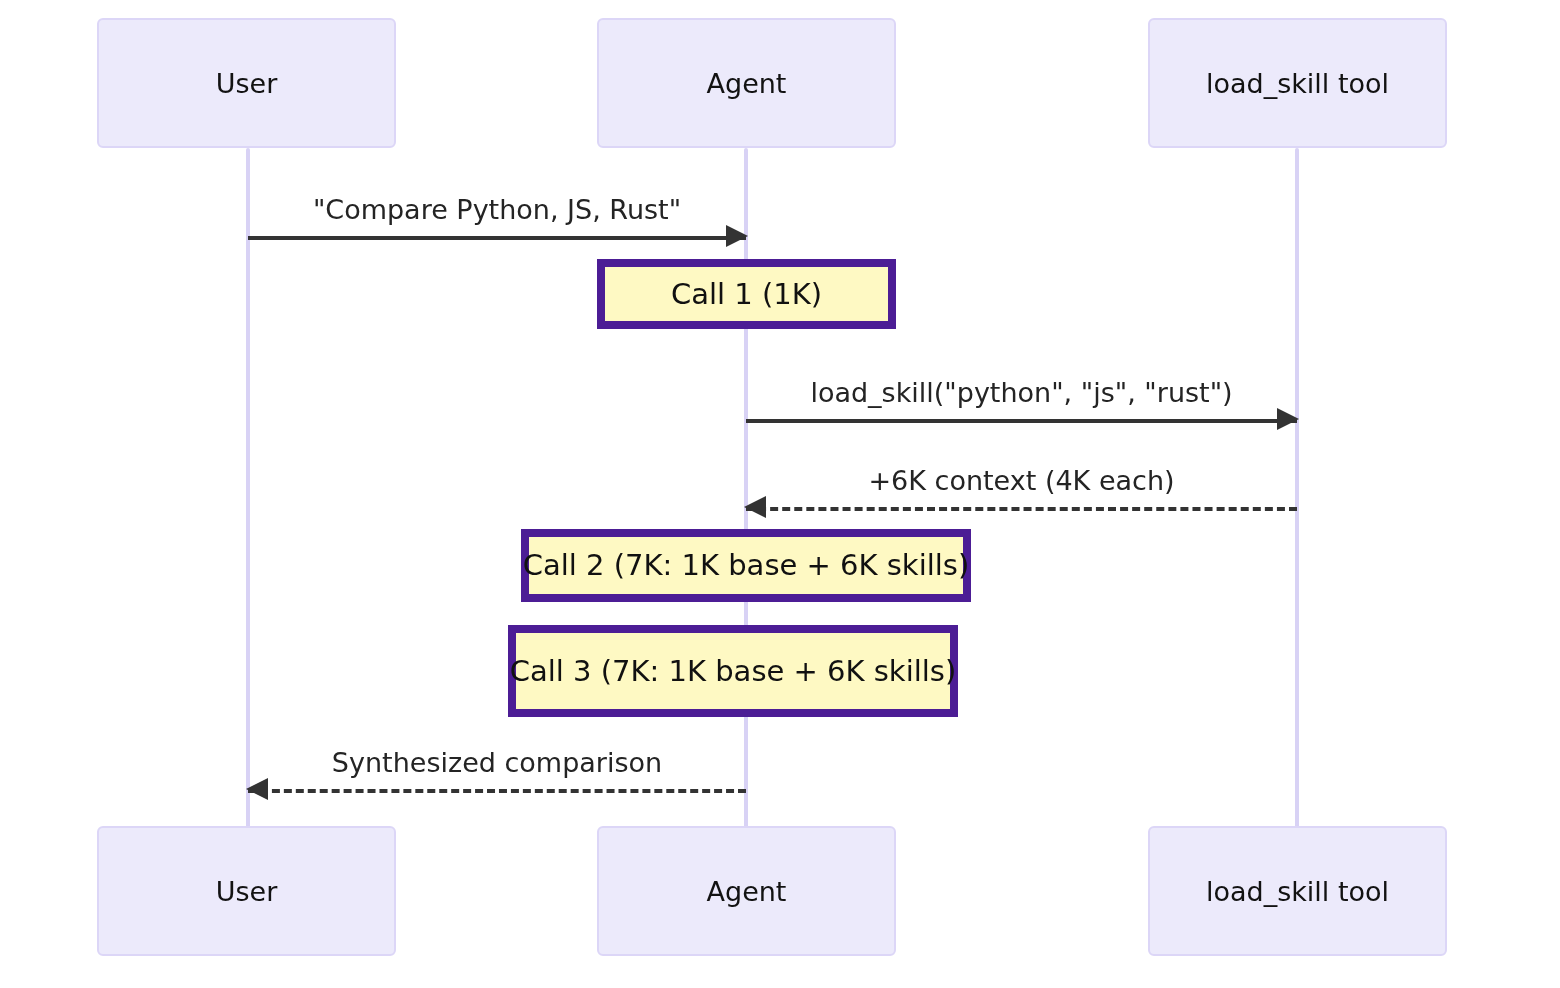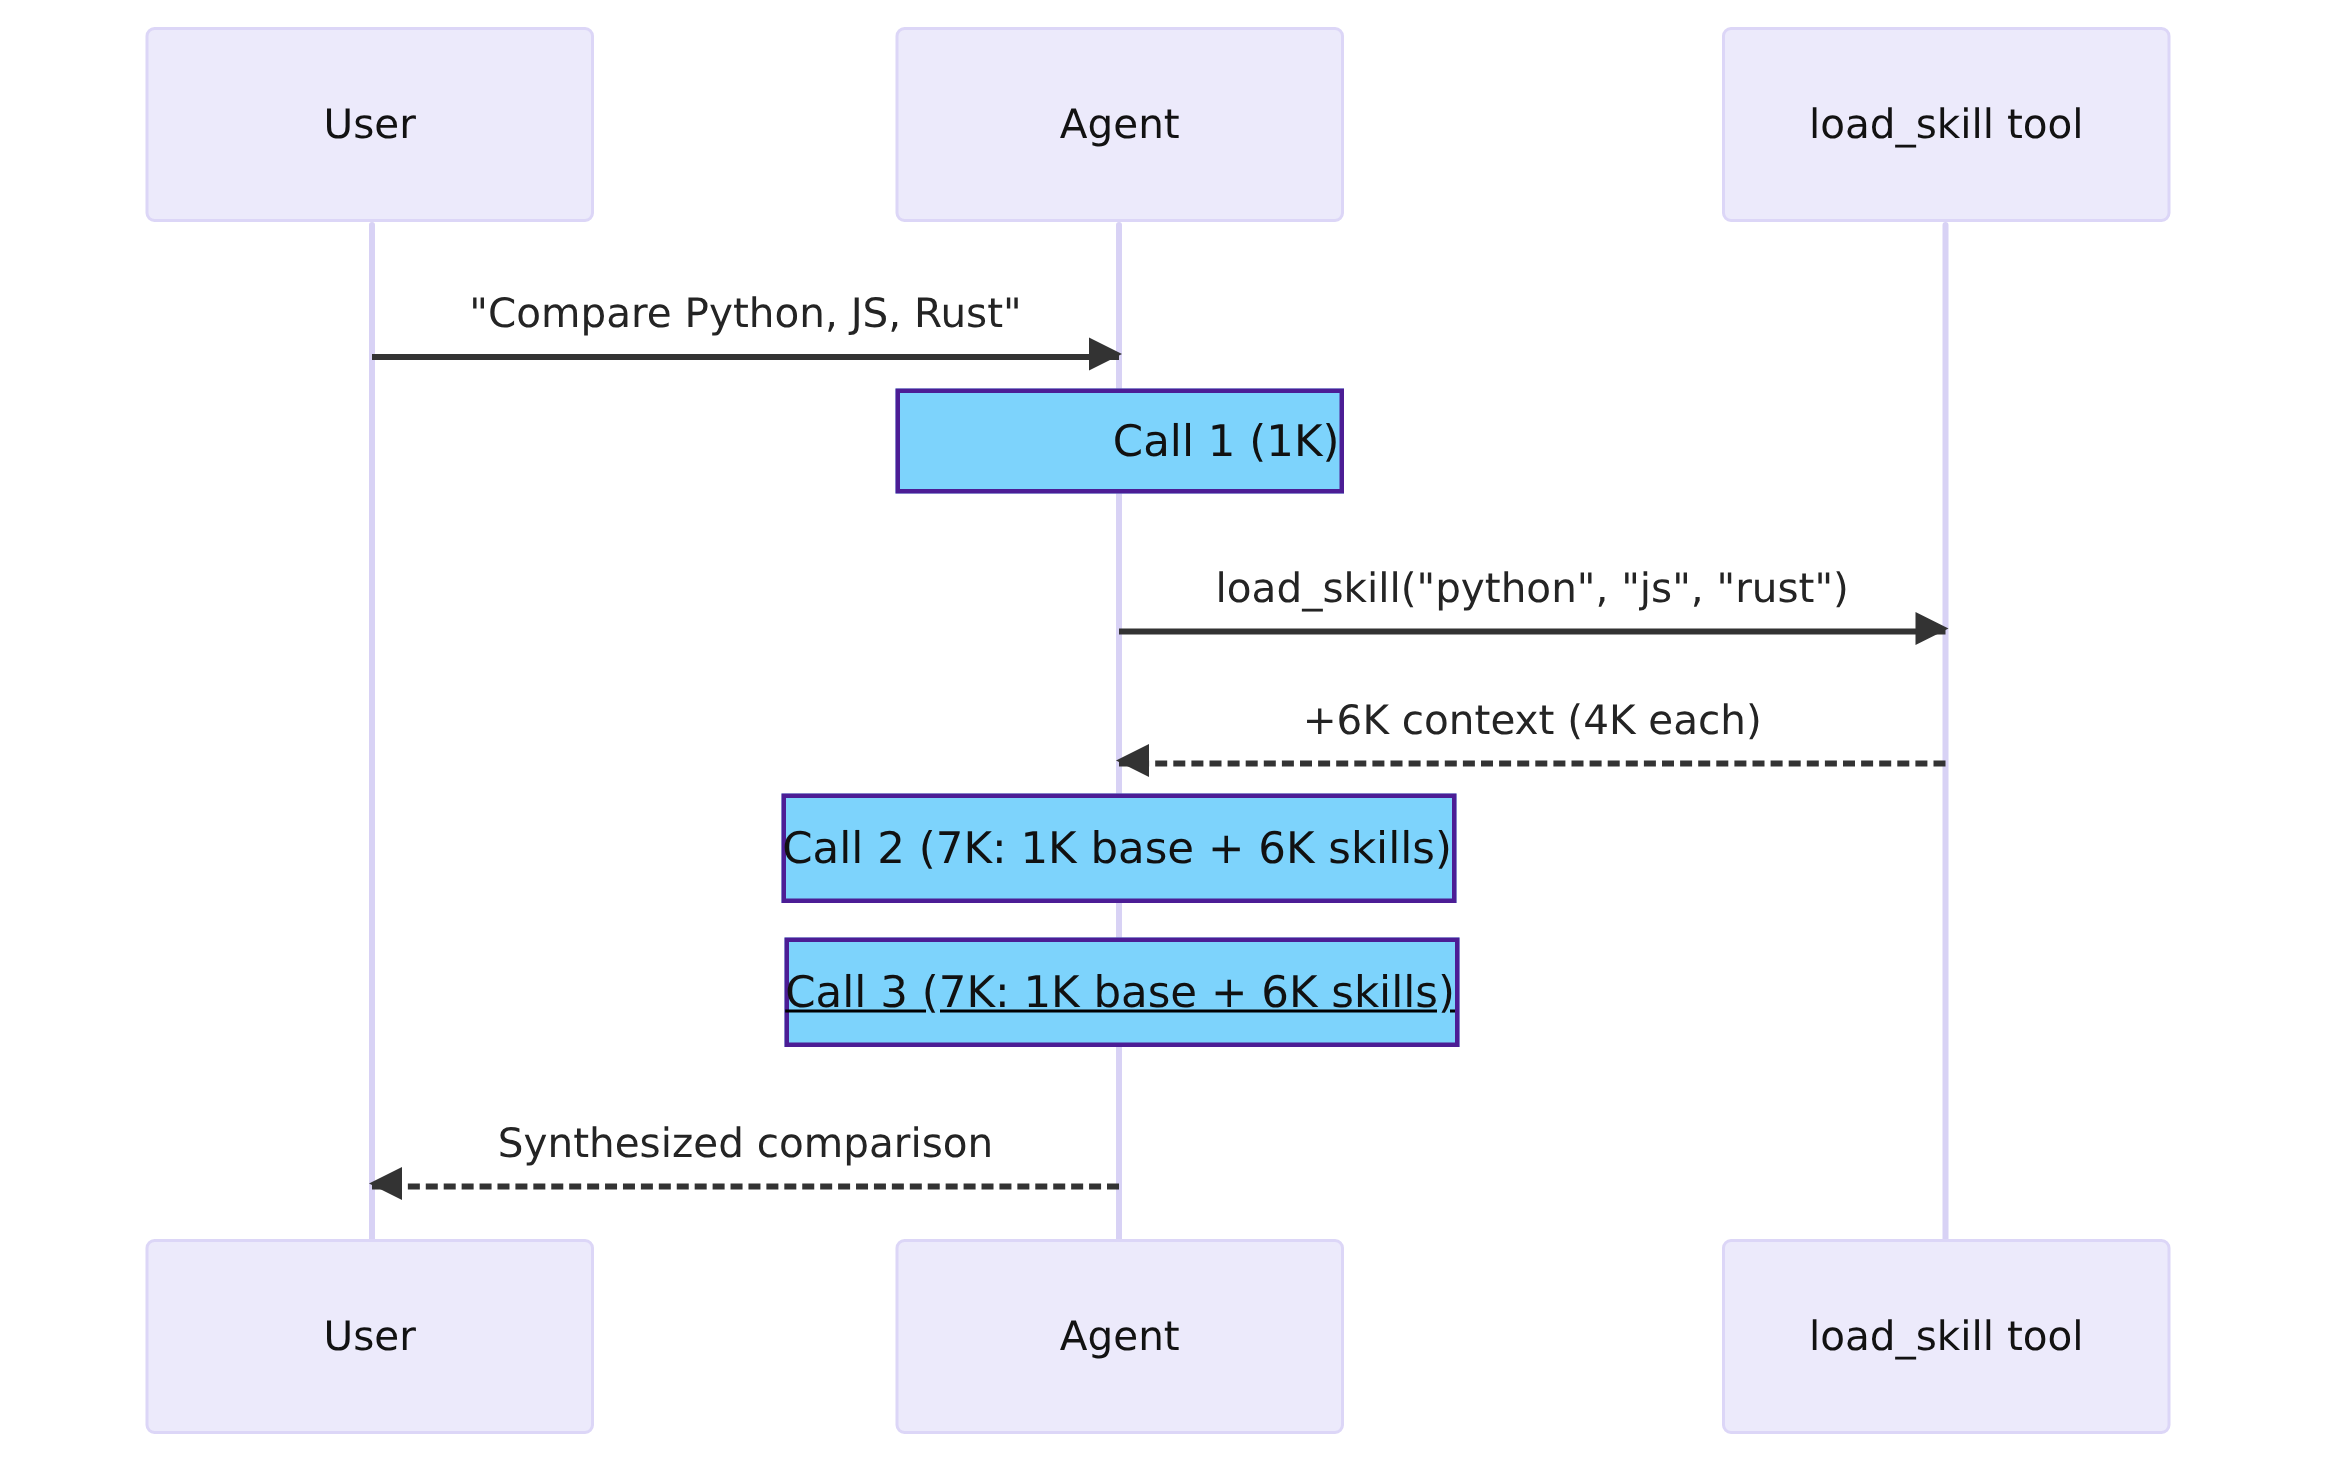--- a/index.html
+++ b/index.html
@@ -43,25 +43,25 @@
     font-size: 27px;
     color: #121212;
     line-height: 1;
     white-space: nowrap;
   }
 
   
   .note {
     position: absolute;
     box-sizing: border-box;
-    background: #7dd3fc;
-    border: 3px solid #4c1d95;
+    background: #fef9c3;
+    border: 8px solid #4c1d95;
     display: flex;
     align-items: center;
-    justify-content: flex-end;
+    justify-content: center;
   }
   .note-label {
     font-size: 29px;
     color: #111111;
     line-height: 1;
     white-space: nowrap;
   }
 
   
   .message {
@@ -147,21 +147,21 @@
   <div class="message" style="left:746px; top:507px; width:551px;">
     <div class="msg-line dashed"></div>
     <div class="msg-head left"></div>
     <div class="msg-label">+6K context (4K each)</div>
   </div>
 
   <div class="note" style="left:521px; top:529px; width:450px; height:73px;">
     <span class="note-label">Call 2 (7K: 1K base + 6K skills)</span>
   </div>
 
-  <div class="note" style="left:523px; top:625px; width:450px; height:73px;text-decoration:underline;">
+  <div class="note" style="left:508px; top:625px; width:450px; height:92px;">
     <span class="note-label">Call 3 (7K: 1K base + 6K skills)</span>
   </div>
 
   <div class="message" style="left:248px; top:789px; width:498px;">
     <div class="msg-line dashed"></div>
     <div class="msg-head left"></div>
     <div class="msg-label">Synthesized comparison</div>
   </div>
 
   <div class="participant" style="left:97px; top:826px; width:299px; height:130px;">

